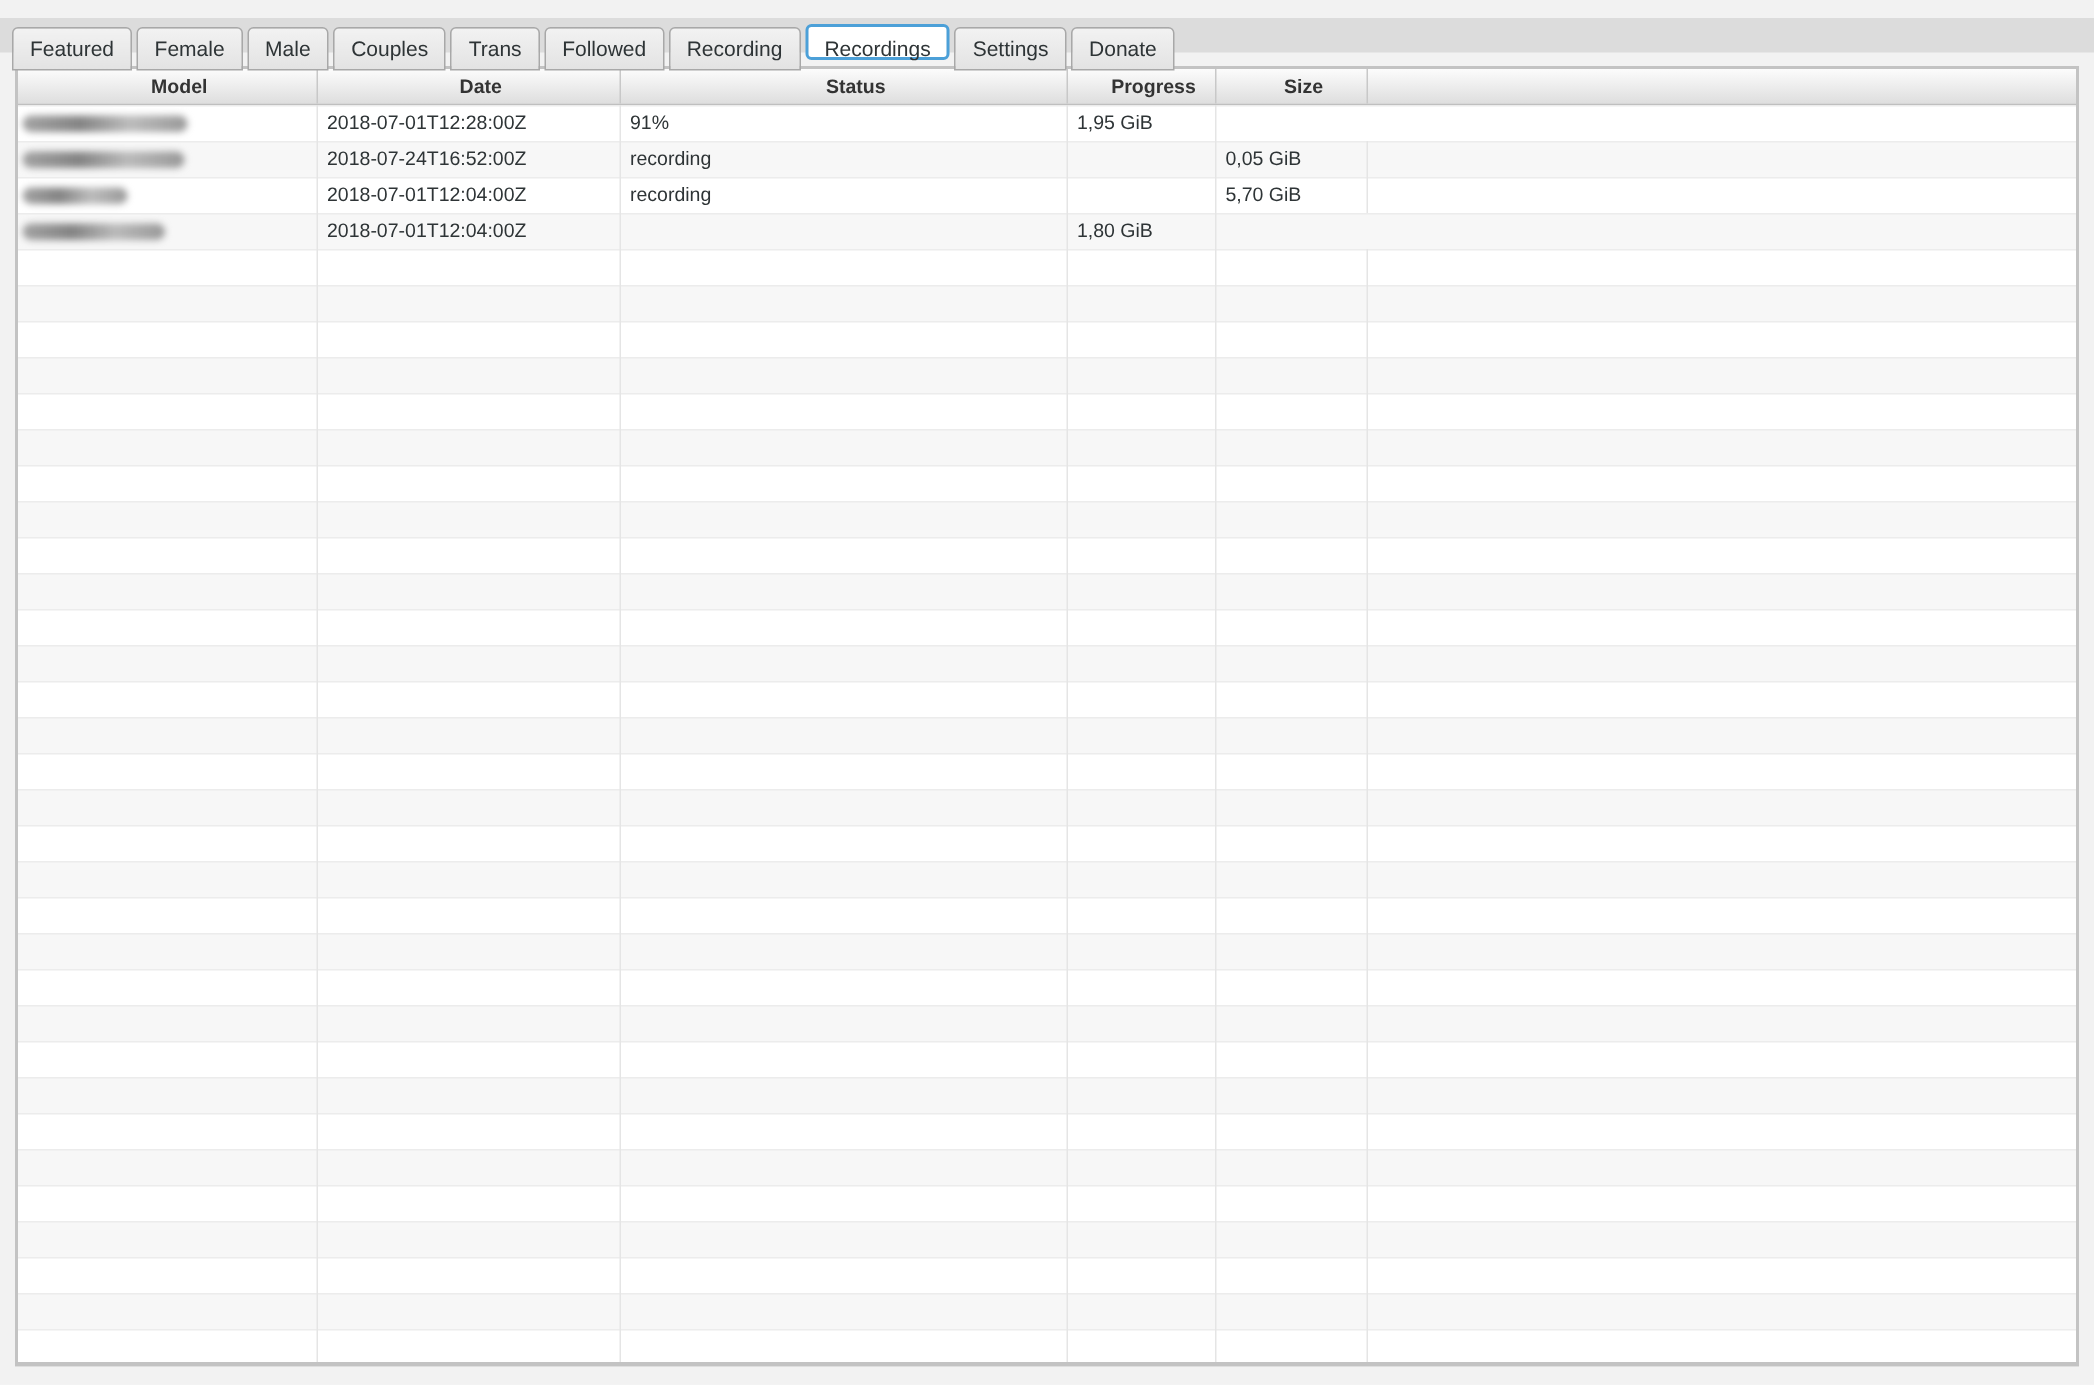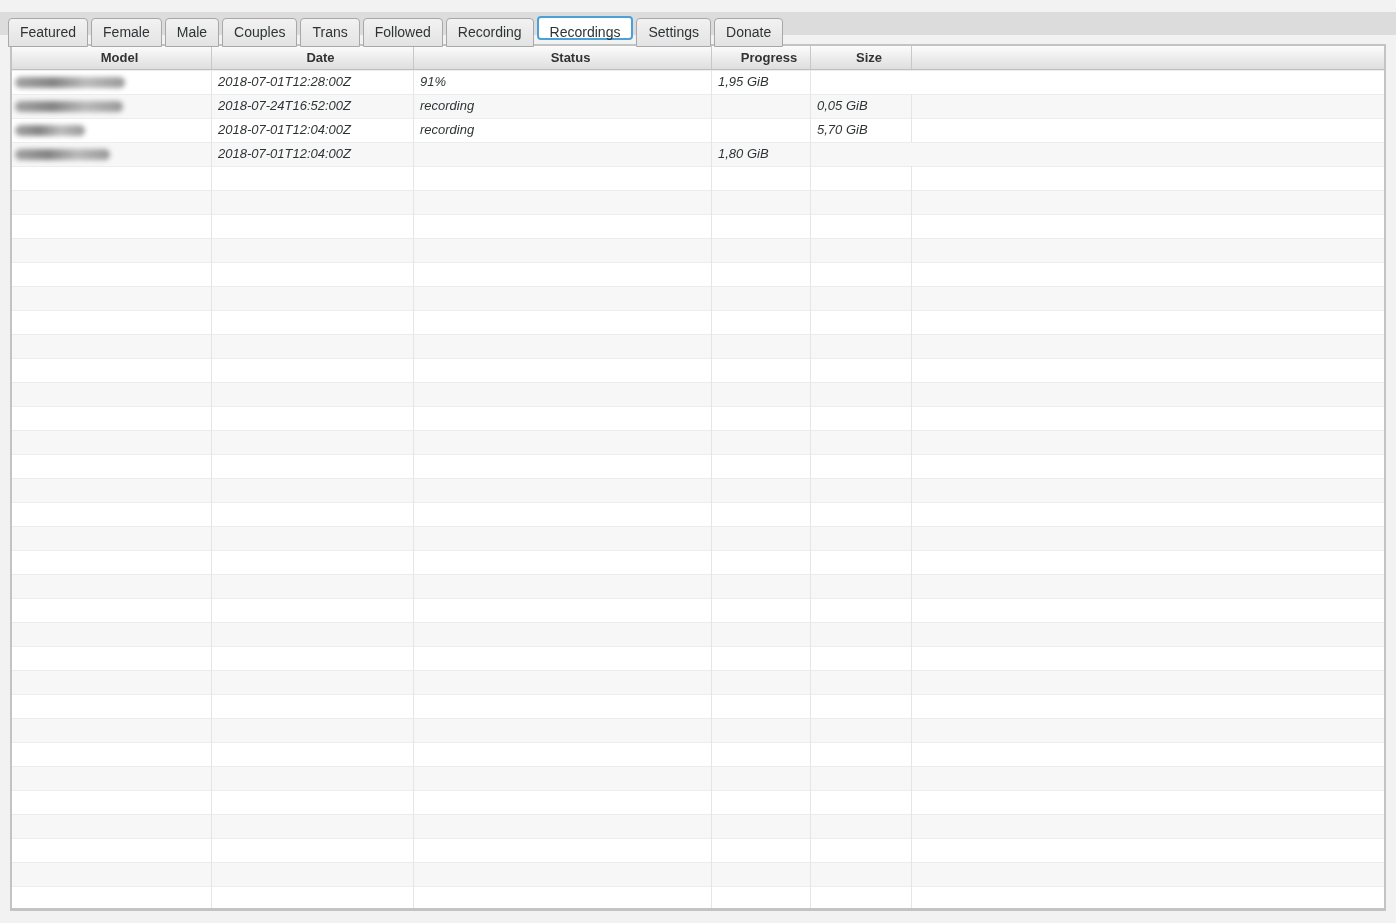--- a/index.html
+++ b/index.html
@@ -79,21 +79,20 @@
   }
   .th:last-child { border-right: none; }
 
   .tbody { width: 100%; }
   .trow {
     display: grid;
     grid-template-columns: 200px 202px 298px 99px 101px 1fr;
     height: 24px;
     background: #ffffff;
     box-shadow: inset 0 1px 0 #ececec;
-    font-style: italic;
   }
   .trow:nth-child(even) { background: #f7f7f7; }
   .td {
     font-size: 13px;
     color: #2e3436;
     line-height: 24px;
     padding: 0 6px;
     border-right: 1px solid #e5e5e5;
     overflow: hidden; white-space: nowrap;
   }

